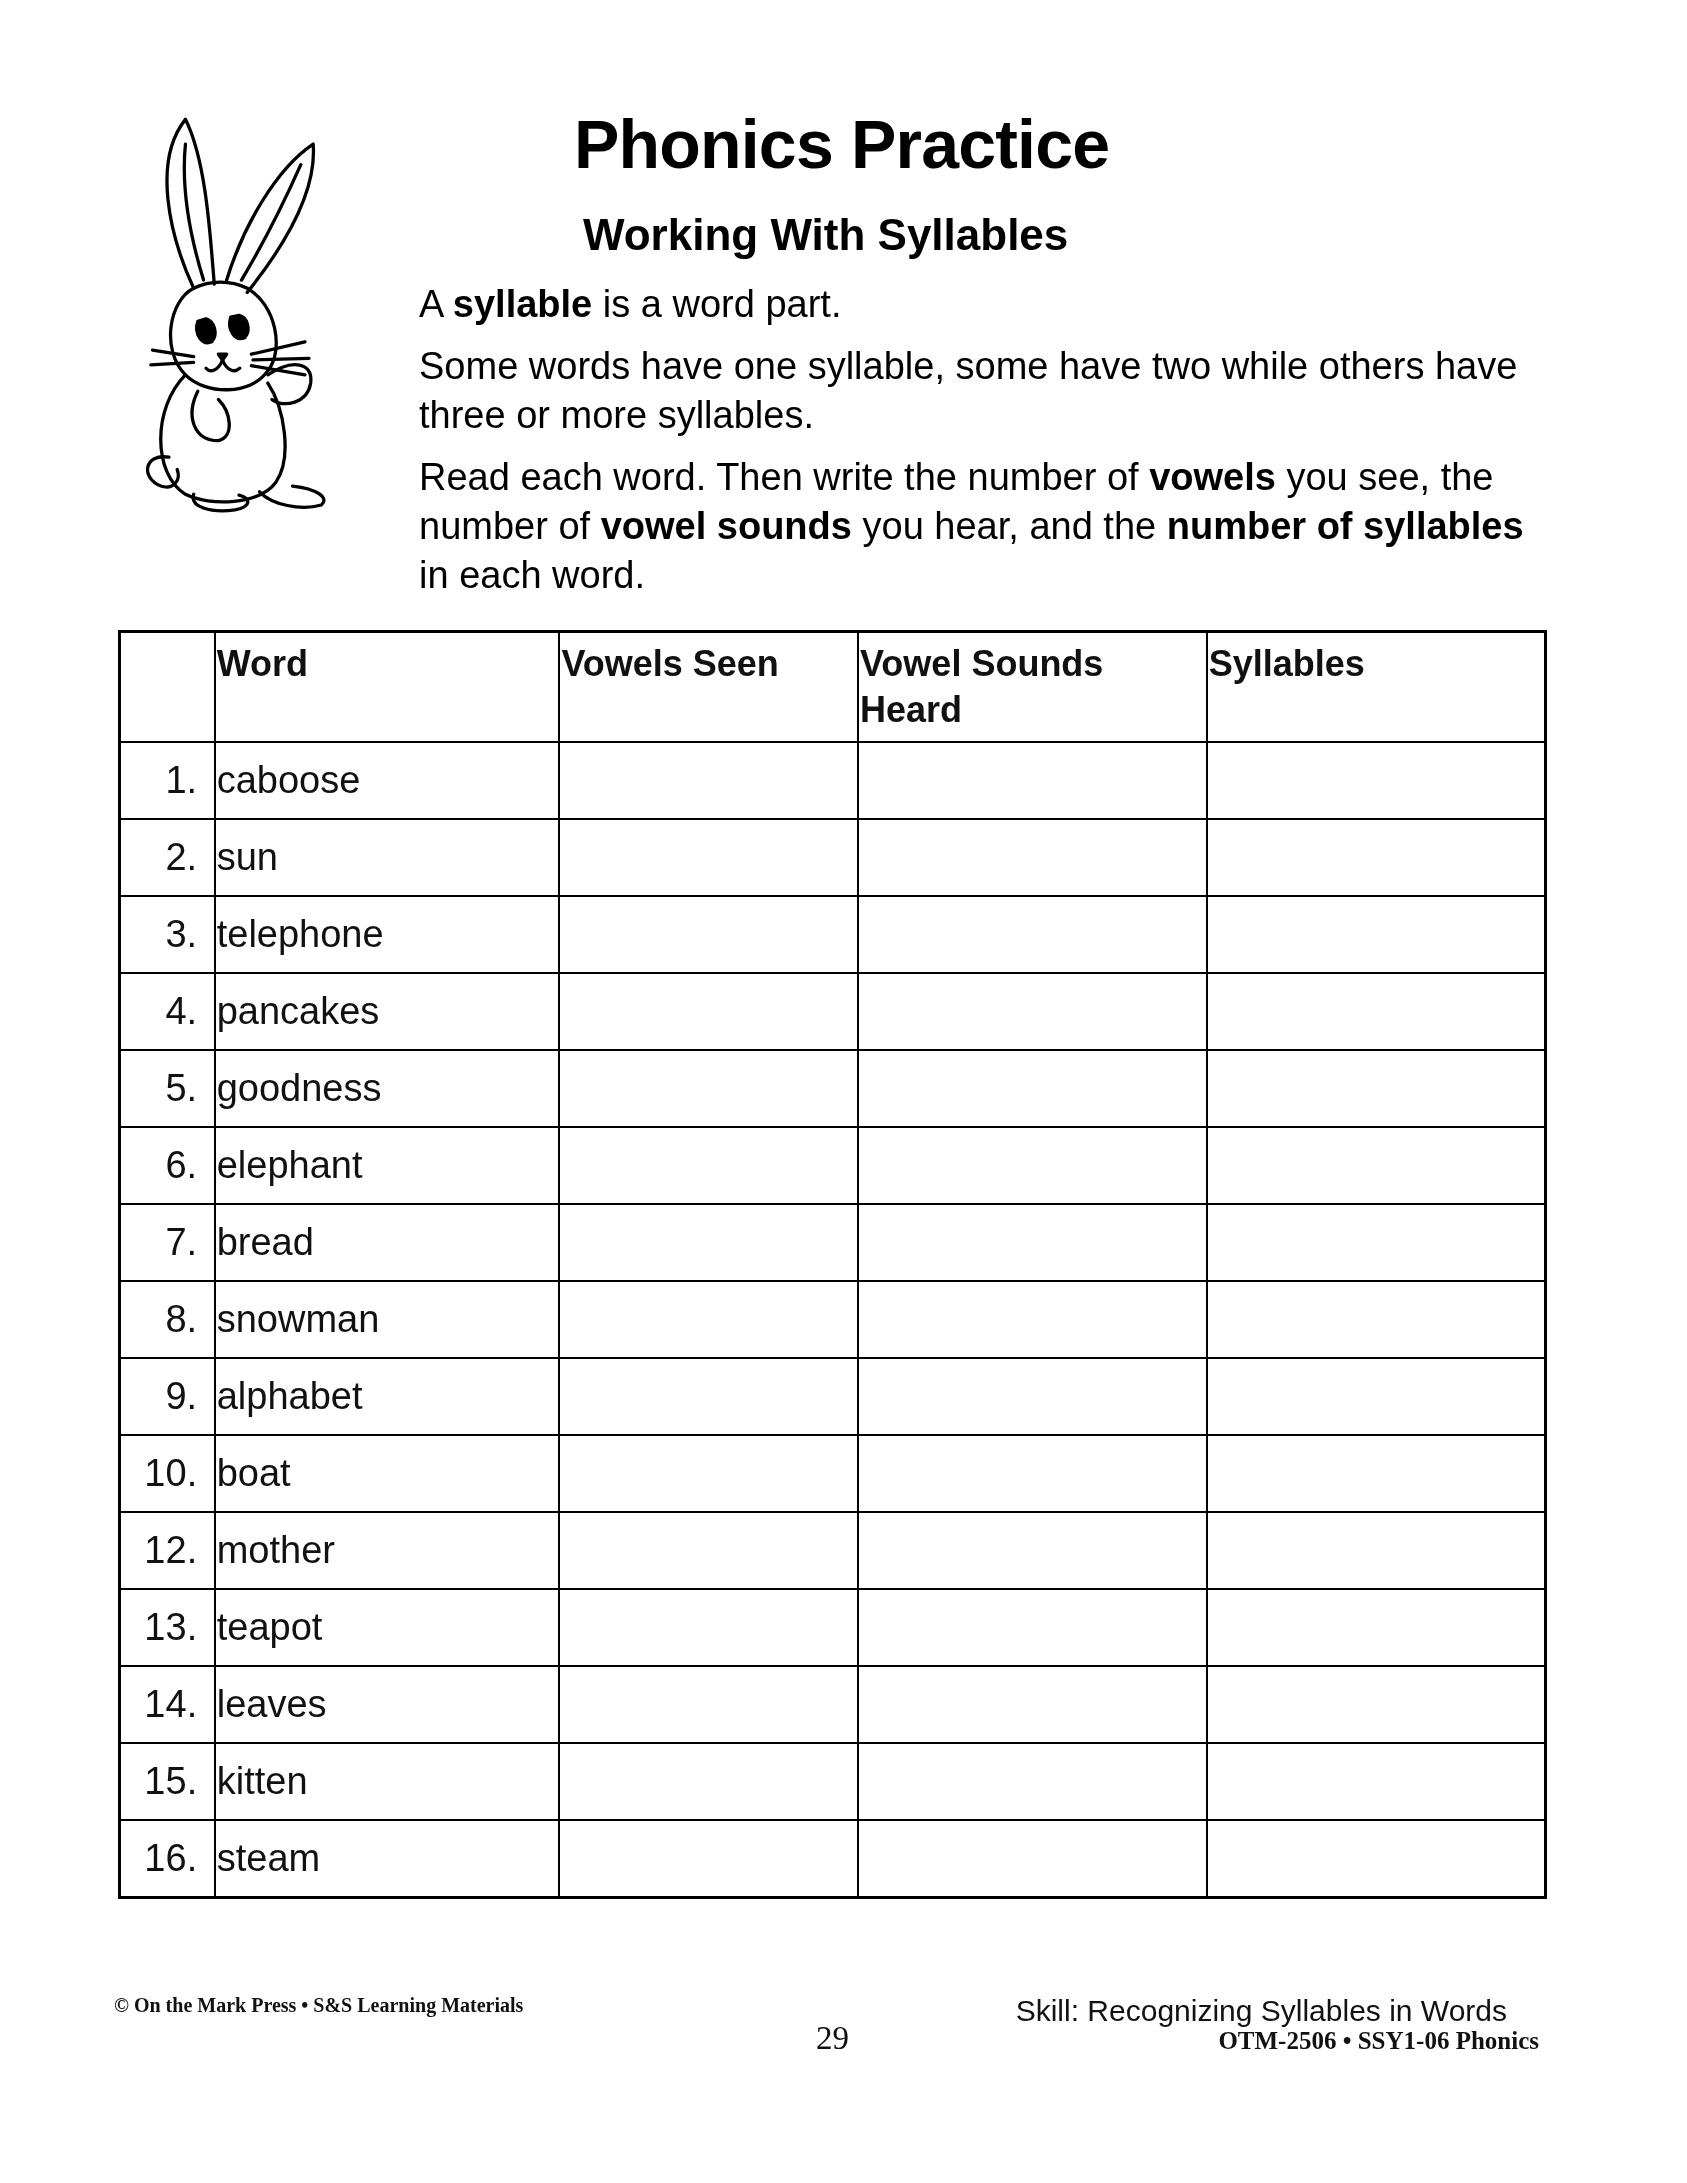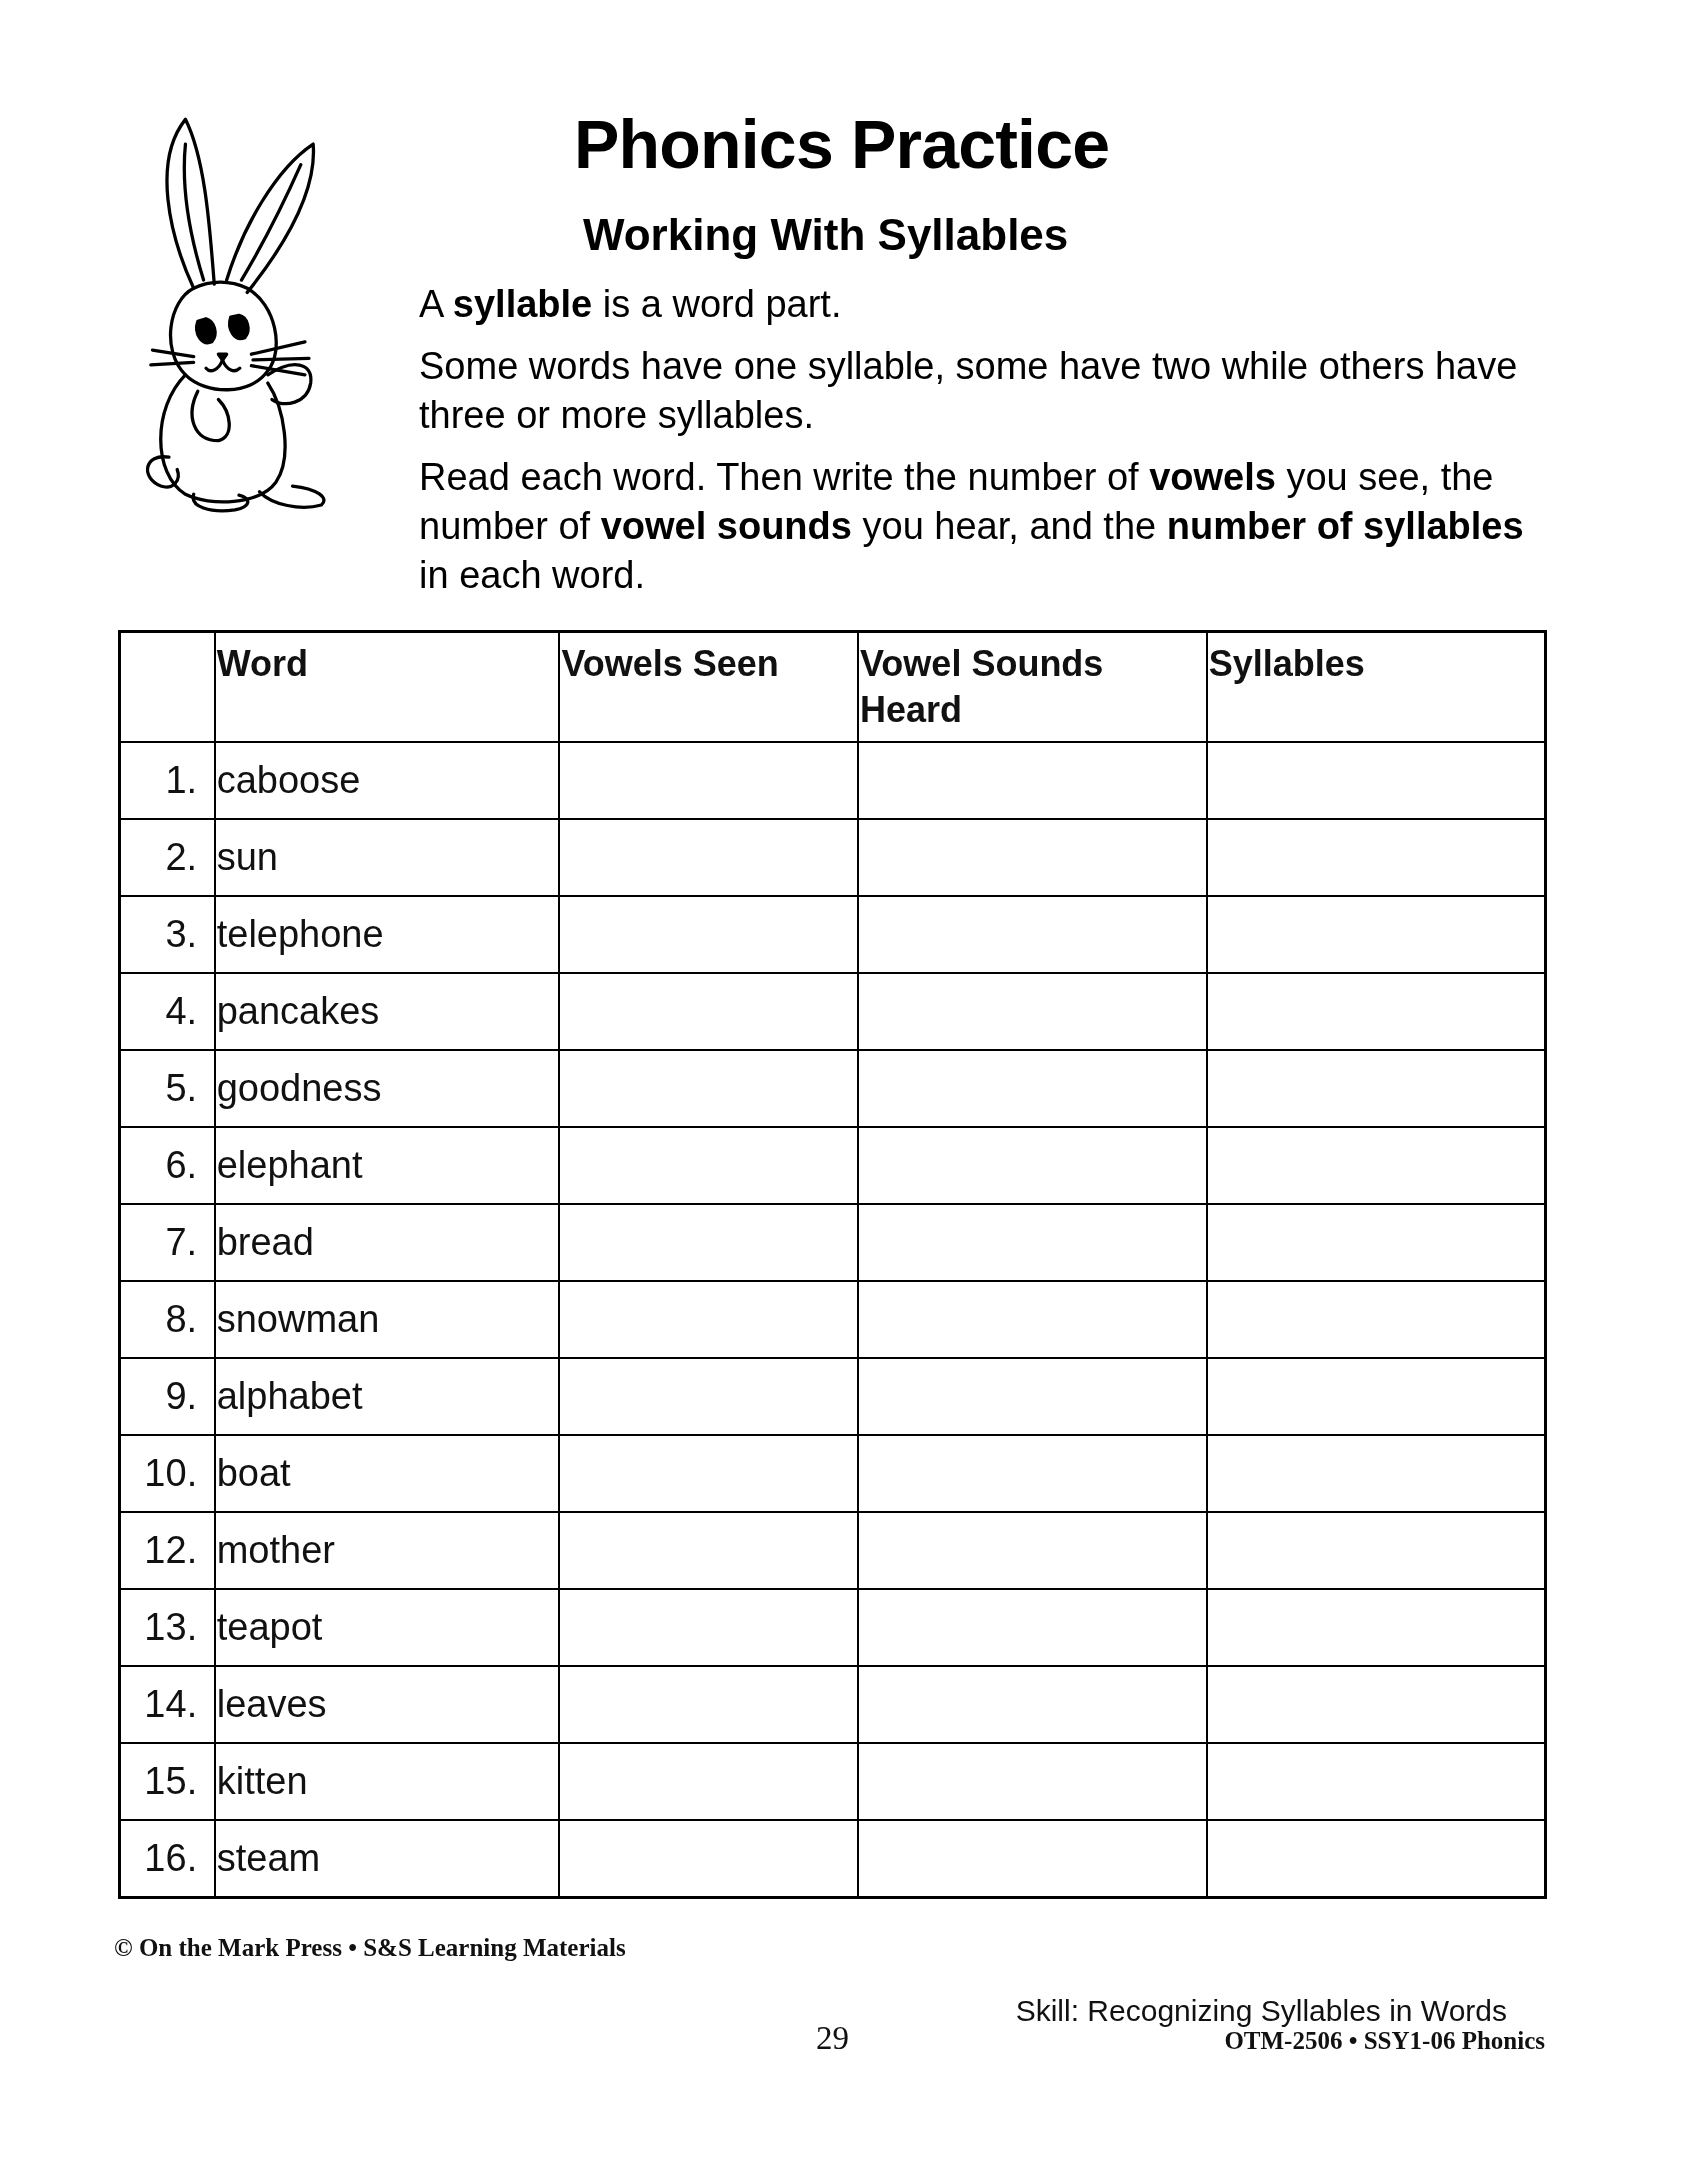--- a/index.html
+++ b/index.html
@@ -31,33 +31,33 @@
     table.worksheet td { height: 73px; font-size: 38px; }
     td.num { text-align: right; padding-right: 16.5px; width: 74px; }
     td.word { text-align: left; width: 280px; }
     td.blank { width: 272px; }
     col.c-num { width: 95px; }
     col.c-word { width: 344px; }
     col.c-vs { width: 298px; }
     col.c-vh { width: 348px; }
     col.c-syl { width: 338px; }
     .footer-left {
-      position: absolute; left: 114px; top: 1934px;
-      font-family: "Liberation Serif", "DejaVu Serif", serif; font-size: 25px; font-weight: 700;
+      position: absolute; left: 114px; top: 1994px;
+      font-family: "Liberation Serif", "DejaVu Serif", serif; font-size: 20px; font-weight: 700;
     }
     .page-num {
       position: absolute; left: 816px; top: 2020px;
       font-family: "Liberation Serif", "DejaVu Serif", serif; font-size: 33px;
     }
     .footer-skill {
       position: absolute; right: 180px; top: 1994px;
       font-size: 30px; text-align: right;
     }
     .footer-right {
-      position: absolute; right: 142px; top: 2027px;
+      position: absolute; right: 148px; top: 2027px;
       font-family: "Liberation Serif", "DejaVu Serif", serif; font-size: 25px; font-weight: 700;
     }
   </style>
 </head>
 <body>
 
 <svg class="bunny" viewBox="0 0 250 490" fill="none" stroke="#000" stroke-width="4" stroke-linecap="round" stroke-linejoin="round">
 
   <path d="M70 215 C40 150 20 60 60 10 C85 60 90 150 95 210"></path>
   <path d="M60 40 C55 90 65 150 82 205"></path>

